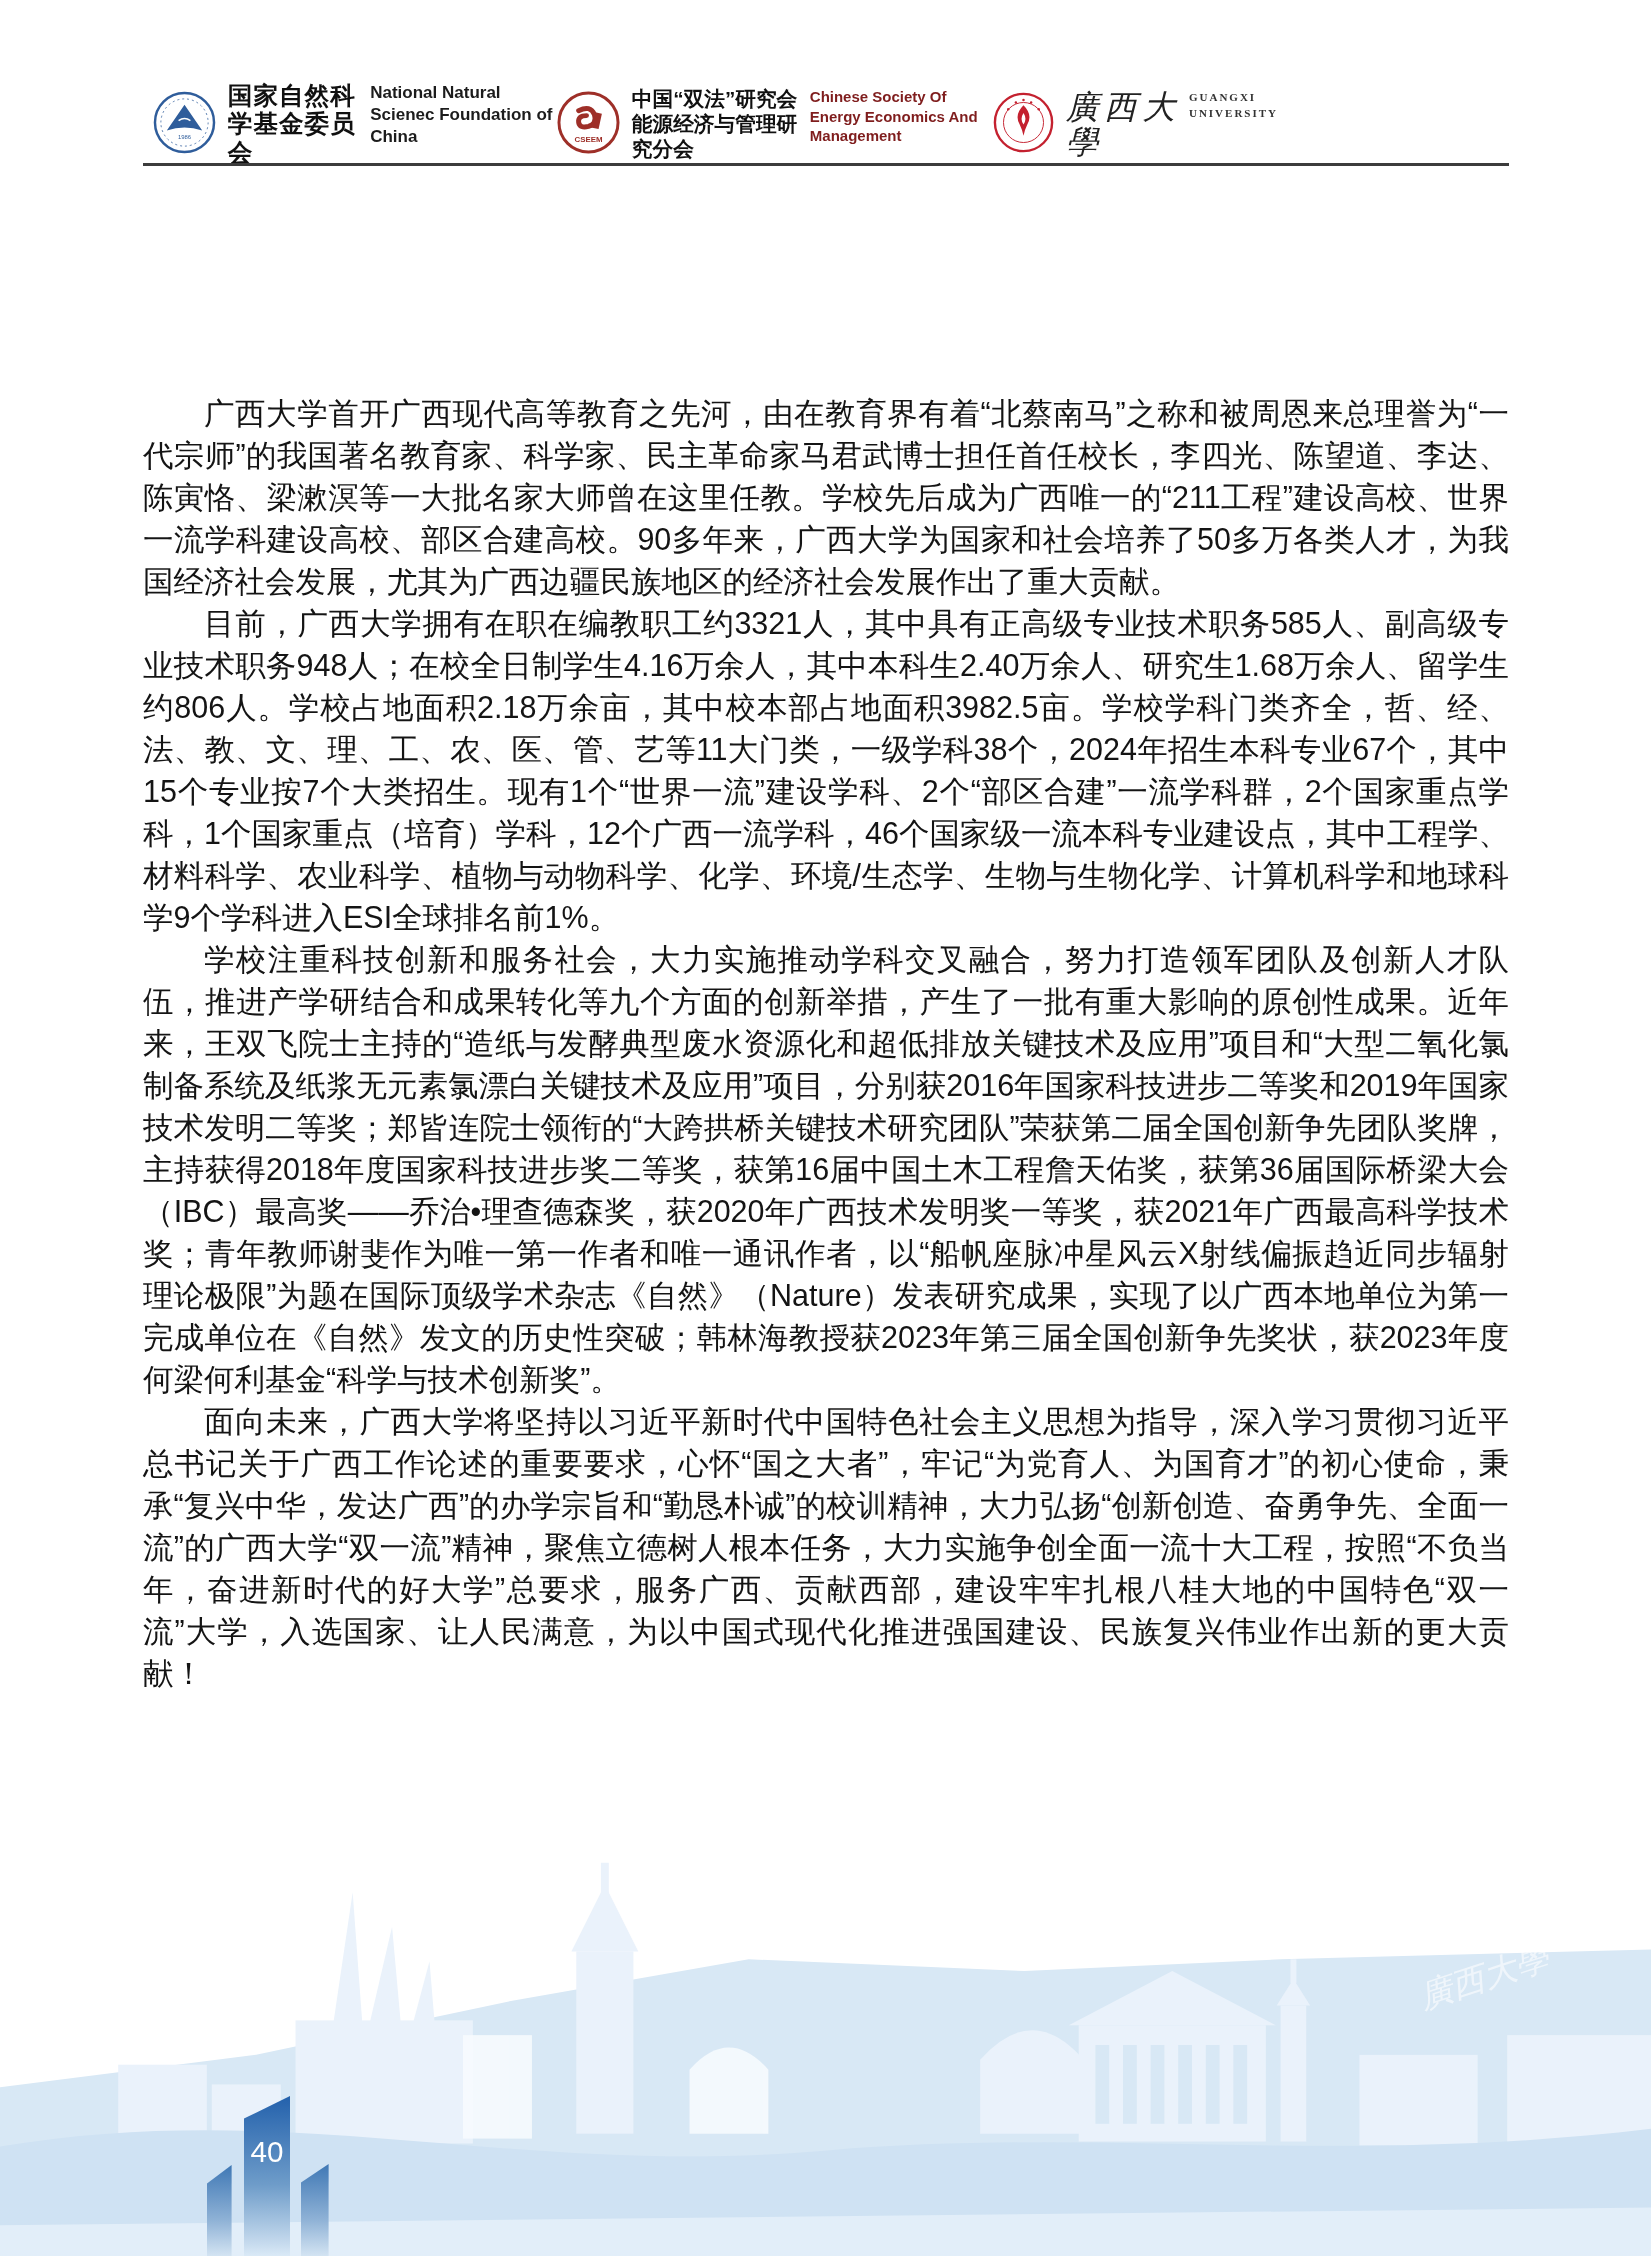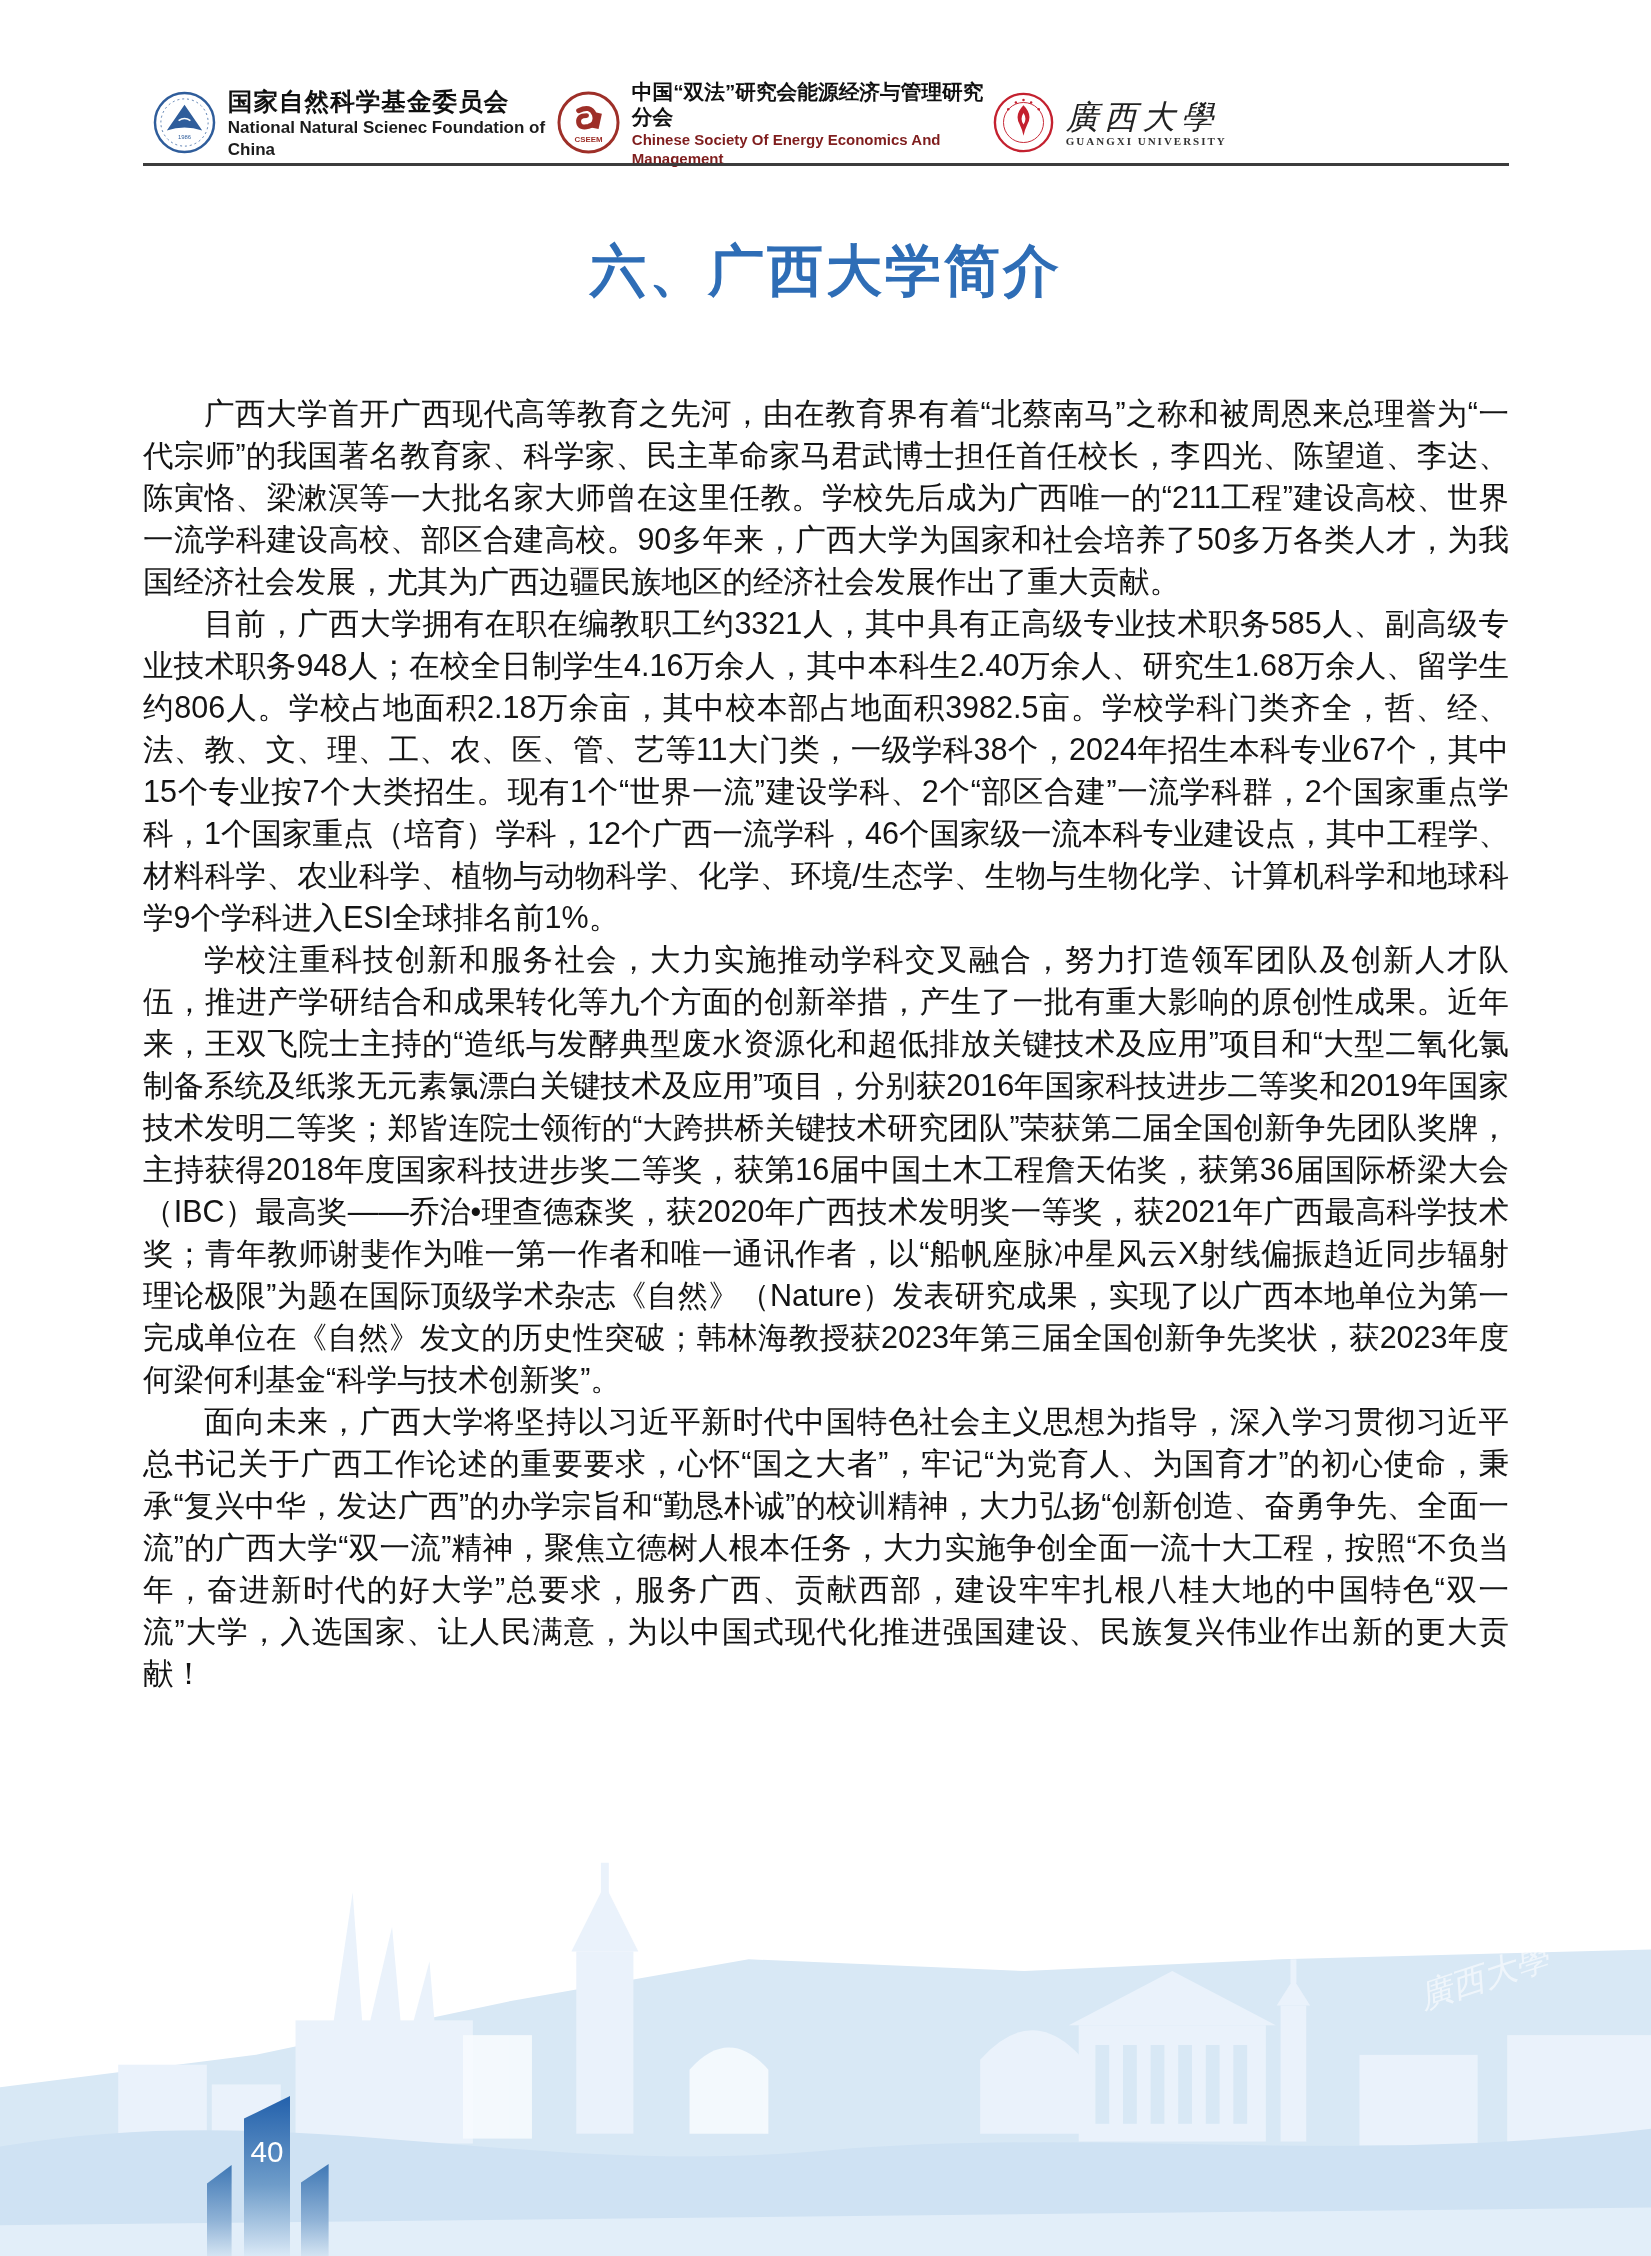--- a/index.html
+++ b/index.html
@@ -7,21 +7,21 @@
     position:relative; width:1652px; height:2257px; background:#ffffff;
     font-family:"Liberation Sans", sans-serif; overflow:hidden;
   }
   
   .header { position:absolute; top:89px; left:153px; right:143px; height:71px; display:flex; align-items:center; gap:0; z-index:3; }
   .logo-group { display:flex; align-items:center; }
   .logo-group.g1 { width:404px; }
   .logo-group.g2 { width:436px; }
   .logo-group.g3 { width:325px; }
   .logo-icon { flex:0 0 auto; margin-right:11.8px; }
-  .logo-text { display:flex; flex-direction:column; justify-content:center; }
+  .logo-text { display:flex; flex-direction:row; justify-content:center; }
   .cn1 { font-size:24.6px; font-weight:700; color:#101010; letter-spacing:1px; line-height:1.15; }
   .en1 { font-size:17px; font-weight:700; color:#1c1c1c; line-height:1.3; }
   .cn2 { font-size:20.7px; font-weight:700; color:#101010; line-height:1.2; }
   .en2 { font-size:15px; font-weight:700; color:#7f1d1d; line-height:1.3; }
   .cn3 { font-size:32.5px; font-weight:400; color:#222; font-family:"Liberation Serif", serif; font-style:italic; letter-spacing:5.9px; line-height:1.05; }
   .en3 { font-size:11px; font-weight:700; color:#333; font-family:Liberation Serif, serif; letter-spacing:2px; line-height:1.4; }
   .header-rule { position:absolute; top:163px; left:143px; width:1366px; height:3px; background:#3c3c3c; z-index:3; }
   
   .doc-title {
     position:absolute; top:234px; left:0; width:100%; text-align:center;
@@ -154,21 +154,20 @@
       </span>
       <span class="logo-text">
         <span class="cn3">廣西大學</span>
         <span class="en3">GUANGXI UNIVERSITY</span>
       </span>
     </div>
 
   </div>
   <div class="header-rule"></div>
 
-  <div class="doc-title">六、广西大学简介</div>
 
   <div class="body-text">
     <p>广西大学首开广西现代高等教育之先河，由在教育界有着“北蔡南马”之称和被周恩来总理誉为“一代宗师”的我国著名教育家、科学家、民主革命家马君武博士担任首任校长，李四光、陈望道、李达、陈寅恪、梁漱溟等一大批名家大师曾在这里任教。学校先后成为广西唯一的“211工程”建设高校、世界一流学科建设高校、部区合建高校。90多年来，广西大学为国家和社会培养了50多万各类人才，为我国经济社会发展，尤其为广西边疆民族地区的经济社会发展作出了重大贡献。</p>
     <p>目前，广西大学拥有在职在编教职工约3321人，其中具有正高级专业技术职务585人、副高级专业技术职务948人；在校全日制学生4.16万余人，其中本科生2.40万余人、研究生1.68万余人、留学生约806人。学校占地面积2.18万余亩，其中校本部占地面积3982.5亩。学校学科门类齐全，哲、经、法、教、文、理、工、农、医、管、艺等11大门类，一级学科38个，2024年招生本科专业67个，其中15个专业按7个大类招生。现有1个“世界一流”建设学科、2个“部区合建”一流学科群，2个国家重点学科，1个国家重点（培育）学科，12个广西一流学科，46个国家级一流本科专业建设点，其中工程学、材料科学、农业科学、植物与动物科学、化学、环境/生态学、生物与生物化学、计算机科学和地球科学9个学科进入ESI全球排名前1%。</p>
     <p>学校注重科技创新和服务社会，大力实施推动学科交叉融合，努力打造领军团队及创新人才队伍，推进产学研结合和成果转化等九个方面的创新举措，产生了一批有重大影响的原创性成果。近年来，王双飞院士主持的“造纸与发酵典型废水资源化和超低排放关键技术及应用”项目和“大型二氧化氯制备系统及纸浆无元素氯漂白关键技术及应用”项目，分别获2016年国家科技进步二等奖和2019年国家技术发明二等奖；郑皆连院士领衔的“大跨拱桥关键技术研究团队”荣获第二届全国创新争先团队奖牌，主持获得2018年度国家科技进步奖二等奖，获第16届中国土木工程詹天佑奖，获第36届国际桥梁大会（IBC）最高奖——乔治•理查德森奖，获2020年广西技术发明奖一等奖，获2021年广西最高科学技术奖；青年教师谢斐作为唯一第一作者和唯一通讯作者，以“船帆座脉冲星风云X射线偏振趋近同步辐射理论极限”为题在国际顶级学术杂志《自然》（Nature）发表研究成果，实现了以广西本地单位为第一完成单位在《自然》发文的历史性突破；韩林海教授获2023年第三届全国创新争先奖状，获2023年度何梁何利基金“科学与技术创新奖”。</p>
     <p>面向未来，广西大学将坚持以习近平新时代中国特色社会主义思想为指导，深入学习贯彻习近平总书记关于广西工作论述的重要要求，心怀“国之大者”，牢记“为党育人、为国育才”的初心使命，秉承“复兴中华，发达广西”的办学宗旨和“勤恳朴诚”的校训精神，大力弘扬“创新创造、奋勇争先、全面一流”的广西大学“双一流”精神，聚焦立德树人根本任务，大力实施争创全面一流十大工程，按照“不负当年，奋进新时代的好大学”总要求，服务广西、贡献西部，建设牢牢扎根八桂大地的中国特色“双一流”大学，入选国家、让人民满意，为以中国式现代化推进强国建设、民族复兴伟业作出新的更大贡献！</p>
   </div>
 
   <div class="page-marker">
     <div class="bar bar-left"></div>

